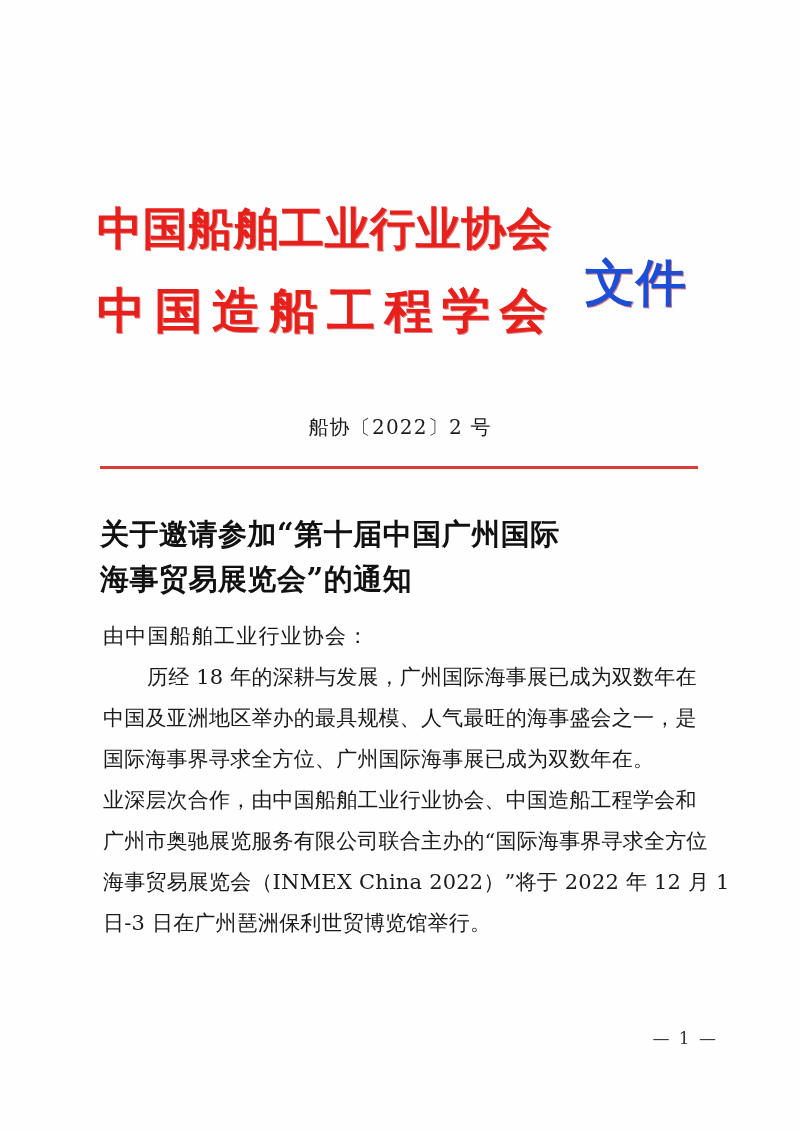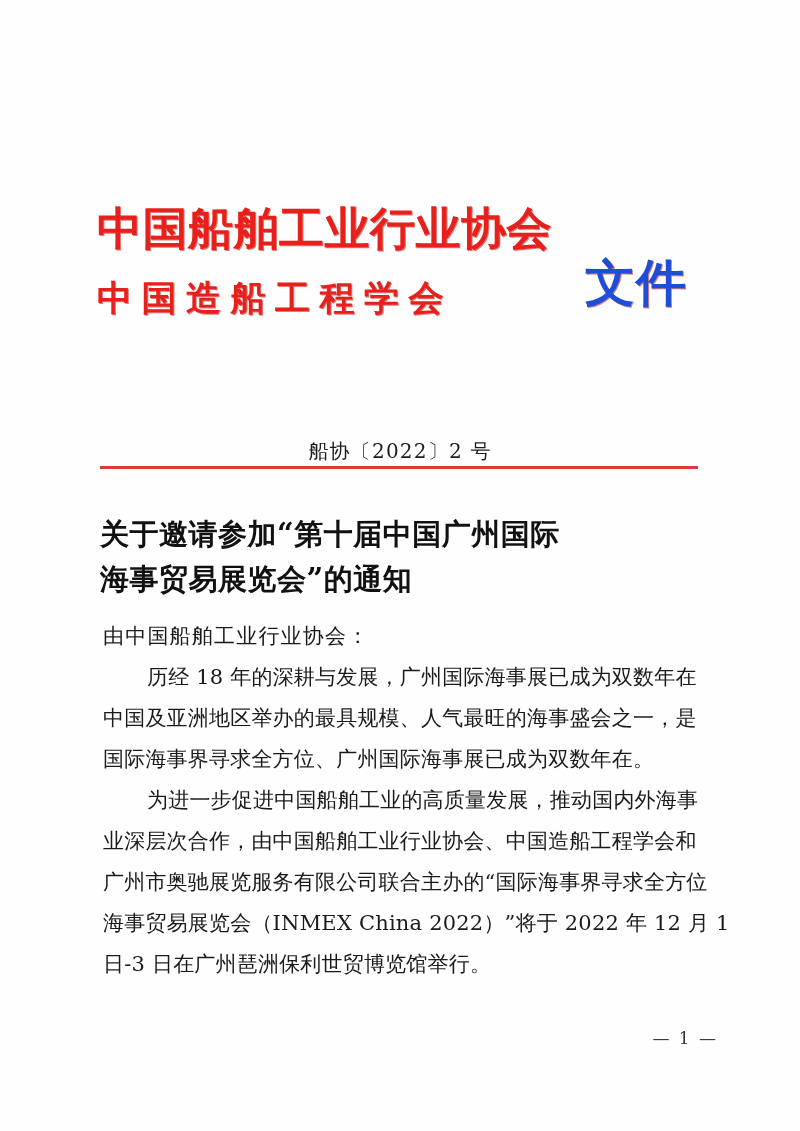--- a/index.html
+++ b/index.html
@@ -49,23 +49,23 @@
     text-shadow: 1px 1px 0 rgba(190, 20, 16, 0.55);
   }
 
   .lh-line-1 {
     font-size: 45px;
     letter-spacing: 0.5px;
     height: 56px;
   }
 
   .lh-line-2 {
-    font-size: 35px;
+    font-size: 48px;
     letter-spacing: 9.5px;
-    margin-top: 18px;
+    margin-top: 24px;
     height: 56px;
   }
 
   .lh-wenjian {
     position: absolute;
     left: 585px;
     top: 52px;
     color: #1d4ed8;
     font-family: "DejaVu Serif", "Liberation Serif", serif;
     font-weight: bold;
@@ -73,21 +73,21 @@
     line-height: 1;
     letter-spacing: 1px;
     white-space: nowrap;
     text-shadow: 1px 1px 0 rgba(190, 20, 16, 0.55);
   }
 
   
   .doc-number {
     position: absolute;
     left: 0;
-    top: 438px;
+    top: 414px;
     width: 800px;
     text-align: center;
     font-size: 20px;
     letter-spacing: 1.2px;
     color: #1b1b1b;
     font-family: "DejaVu Serif", "Liberation Serif", serif;
   }
 
   .red-rule {
     position: absolute;
@@ -193,21 +193,20 @@
 
     <div class="salutation">由中国船舶工业行业协会：</div>
 
     <p class="para">
       <span class="pline"><span class="indent"></span><span>历经 18 年的深耕与发展，广州国际海事展已成为双数年在</span></span>
       <span class="pline">中国及亚洲地区举办的最具规模、人气最旺的海事盛会之一，是</span>
       <span class="pline">国际海事界寻求全方位、广州国际海事展已成为双数年在。</span>
     </p>
 
     <p class="para">
-      <span class="pline"><span class="indent"></span><span>为进一步促进中国船舶工业的高质量发展，推动国内外海事</span></span>
       <span class="pline">业深层次合作，由中国船舶工业行业协会、中国造船工程学会和</span>
       <span class="pline">广州市奥驰展览服务有限公司联合主办的“国际海事界寻求全方位</span>
       <span class="pline">海事贸易展览会（INMEX China 2022）”将于 2022 年 12 月 1</span>
       <span class="pline">日-3 日在广州琶洲保利世贸博览馆举行。</span>
     </p>
 
   </div>
 
   <div class="page-number">
     <span class="pn-inner">— 1 —</span>

